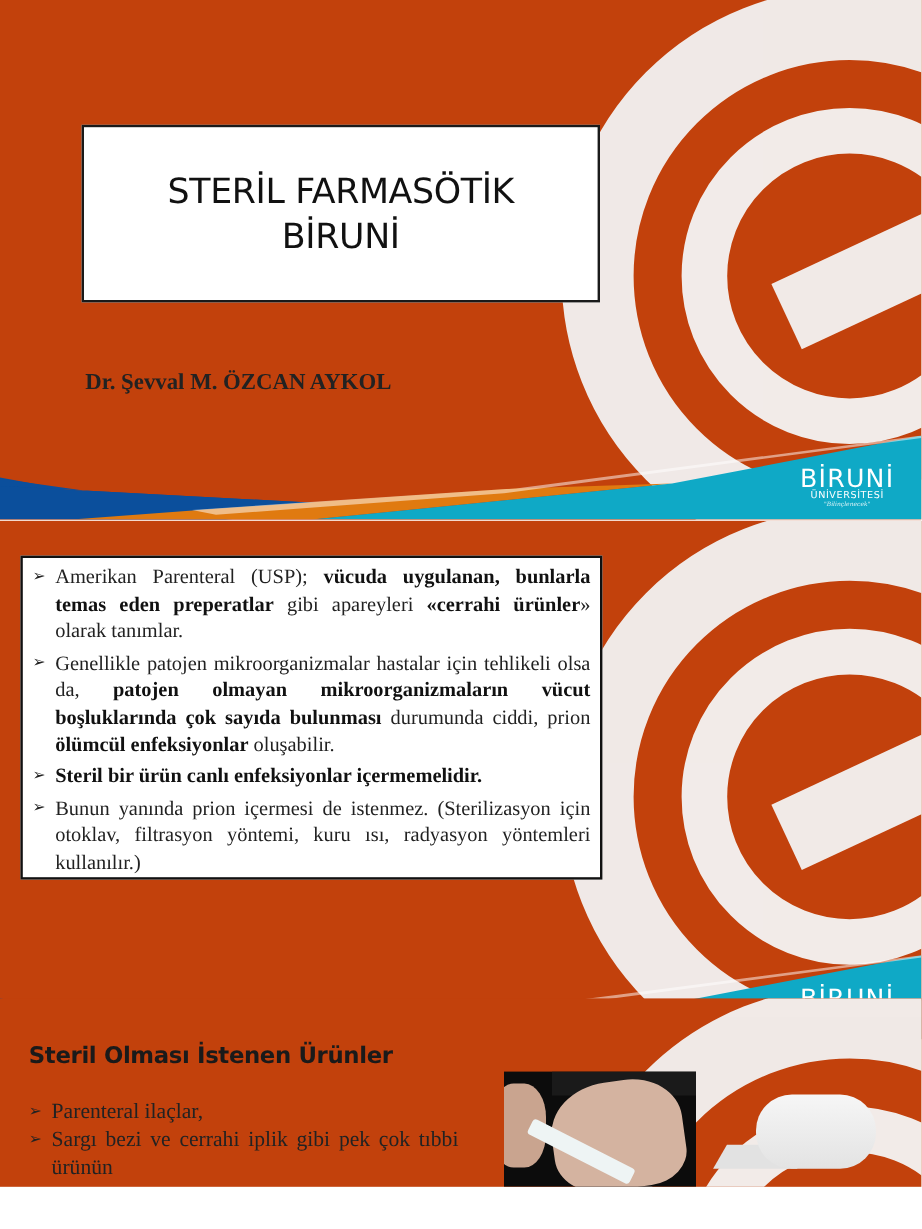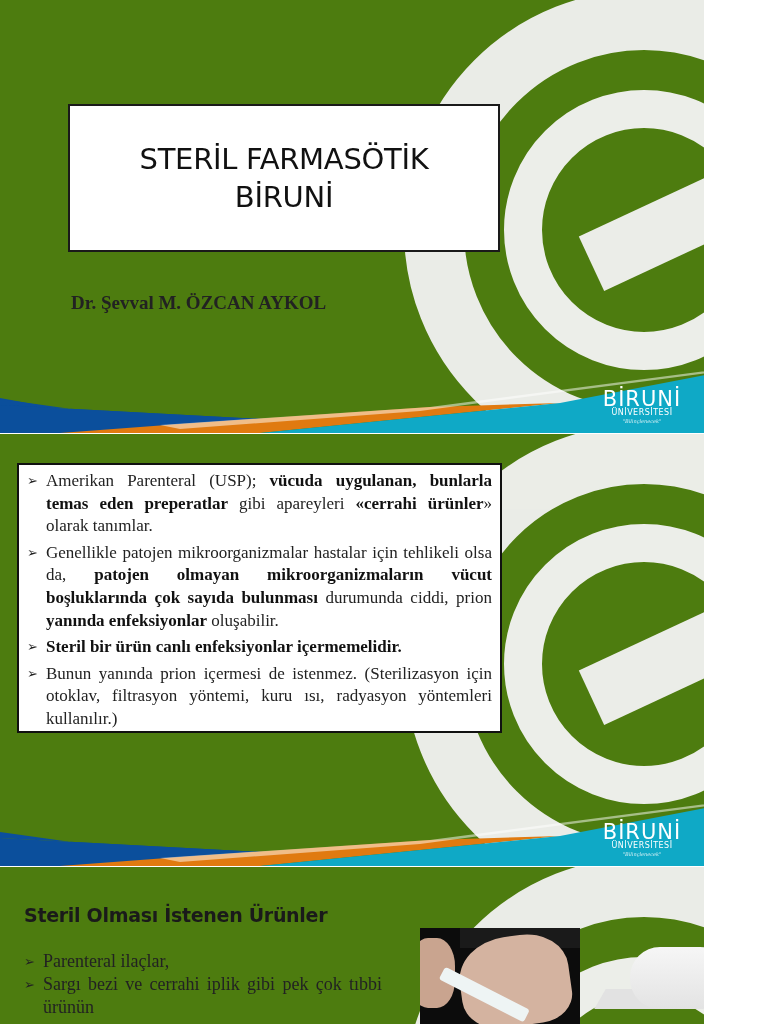--- a/index.html
+++ b/index.html
@@ -1,22 +1,22 @@
 <!DOCTYPE html>
 <html><head>
 <meta charset="utf-8">
 <style>
   * { box-sizing: border-box; margin: 0; padding: 0; }
   html, body { width: 768px; height: 1024px; overflow: hidden; background: #ffffff; }
   body { position: relative; font-family: "Liberation Serif", serif; color: #111; }
 
-  .slide { position: absolute; left: 0; width: 704px; height: 433px; overflow: hidden; background: #4d7c0f; text-decoration: underline; }
+  .slide { position: absolute; left: 0; width: 768px; height: 433px; overflow: hidden; background: #c2410c; text-decoration: underline; }
   .slide.s1 { top: 0; }
   .slide.s2 { top: 434px; height: 432px; }
-  .slide.s3 { top: 867px; height: 157px; }
+  .slide.s3 { top: 832px; height: 157px; }
 
   
   .watermark { position: absolute; right: -180px; top: -10px; width: 480px; height: 480px; border-radius: 50%;
     border: 60px solid #f3f3f3; opacity: 0.95; }
   .watermark::before { content: ""; position: absolute; left: 40px; top: 40px; right: 40px; bottom: 40px; border-radius: 50%;
     border: 38px solid #f5f5f5; }
   .watermark::after { content: ""; position: absolute; left: 120px; top: 150px; width: 160px; height: 60px;
     background: #f4f4f4; transform: rotate(-25deg); }
 
   
@@ -24,21 +24,21 @@
   .band svg { width: 768px; height: 70px; display: block; }
   .logo { position: absolute; right: 22px; bottom: 8px; width: 80px; text-align: center; color: #ffffff; }
   .logo .l1 { font-family: "DejaVu Sans", sans-serif; font-size: 21px; letter-spacing: 1px; line-height: 17px; }
   .logo .l2 { font-family: "DejaVu Sans", sans-serif; font-size: 8px; letter-spacing: 0.5px; line-height: 10px; }
   .logo .l3 { font-family: "DejaVu Serif", serif; font-style: italic; font-size: 5px; line-height: 7px; opacity: 0.85; }
 
   
   .title-box { position: absolute; left: 68px; top: 104px; width: 432px; height: 148px; border: 2px solid #1a1a1a;
     display: flex; align-items: center; justify-content: center; text-align: center; background: #fff; }
   .title-box .t { font-family: "DejaVu Sans", sans-serif; font-size: 29px; line-height: 38px; color: #111; letter-spacing: -0.3px; }
-  .author { position: absolute; left: 71px; top: 292px; font-family: "Liberation Serif", serif; font-weight: bold; font-size: 19px; color: #222; }
+  .author { position: absolute; left: 71px; top: 308px; font-family: "Liberation Serif", serif; font-weight: bold; font-size: 19px; color: #222; }
 
   
   .content-box { position: absolute; left: 17px; top: 29px; width: 485px; height: 270px; border: 2.5px solid #111;
     background: #fff; padding: 5px 8px 0 8px; }
   .bullet { position: relative; padding-left: 19px; font-size: 17px; line-height: 22.6px; text-align: justify; color: #222; margin-bottom: 4px; }
   .bullet .arrow { position: absolute; left: 0; top: 0; font-family: "DejaVu Sans", sans-serif; font-size: 13px; }
   .bullet b { font-weight: bold; color: #111; }
 
   
   .s3-title { position: absolute; left: 24px; top: 37px; font-family: "DejaVu Sans", sans-serif; font-weight: bold; font-size: 19px; color: #1a1a1a; letter-spacing: -0.3px; }
@@ -85,21 +85,21 @@
 
 <section class="slide s2">
   <div class="watermark"></div>
   <div class="content-box">
     <div class="bullet">
       <span class="arrow">➢</span>
       <span>Amerikan Parenteral (USP); </span><b>vücuda uygulanan, bunlarla temas eden preperatlar</b><span> gibi apareyleri </span><b>«cerrahi ürünler</b><span>» olarak tanımlar.</span>
     </div>
     <div class="bullet">
       <span class="arrow">➢</span>
-      <span>Genellikle patojen mikroorganizmalar hastalar için tehlikeli olsa da, </span><b>patojen olmayan mikroorganizmaların vücut boşluklarında çok sayıda bulunması</b><span> durumunda ciddi, prion </span><b>yanında enfeksiyonlar</b><span> oluşabilir.</span>
+      <span>Genellikle patojen mikroorganizmalar hastalar için tehlikeli olsa da, </span><b>patojen olmayan mikroorganizmaların vücut boşluklarında çok sayıda bulunması</b><span> durumunda ciddi, prion </span><b>ölümcül enfeksiyonlar</b><span> oluşabilir.</span>
     </div>
     <div class="bullet">
       <span class="arrow">➢</span>
       <b>Steril bir ürün canlı enfeksiyonlar içermemelidir.</b>
     </div>
     <div class="bullet">
       <span class="arrow">➢</span>
       <span>Bunun yanında prion içermesi de istenmez. (Sterilizasyon için otoklav, filtrasyon yöntemi, kuru ısı, radyasyon yöntemleri kullanılır.)</span>
     </div>
   </div>

